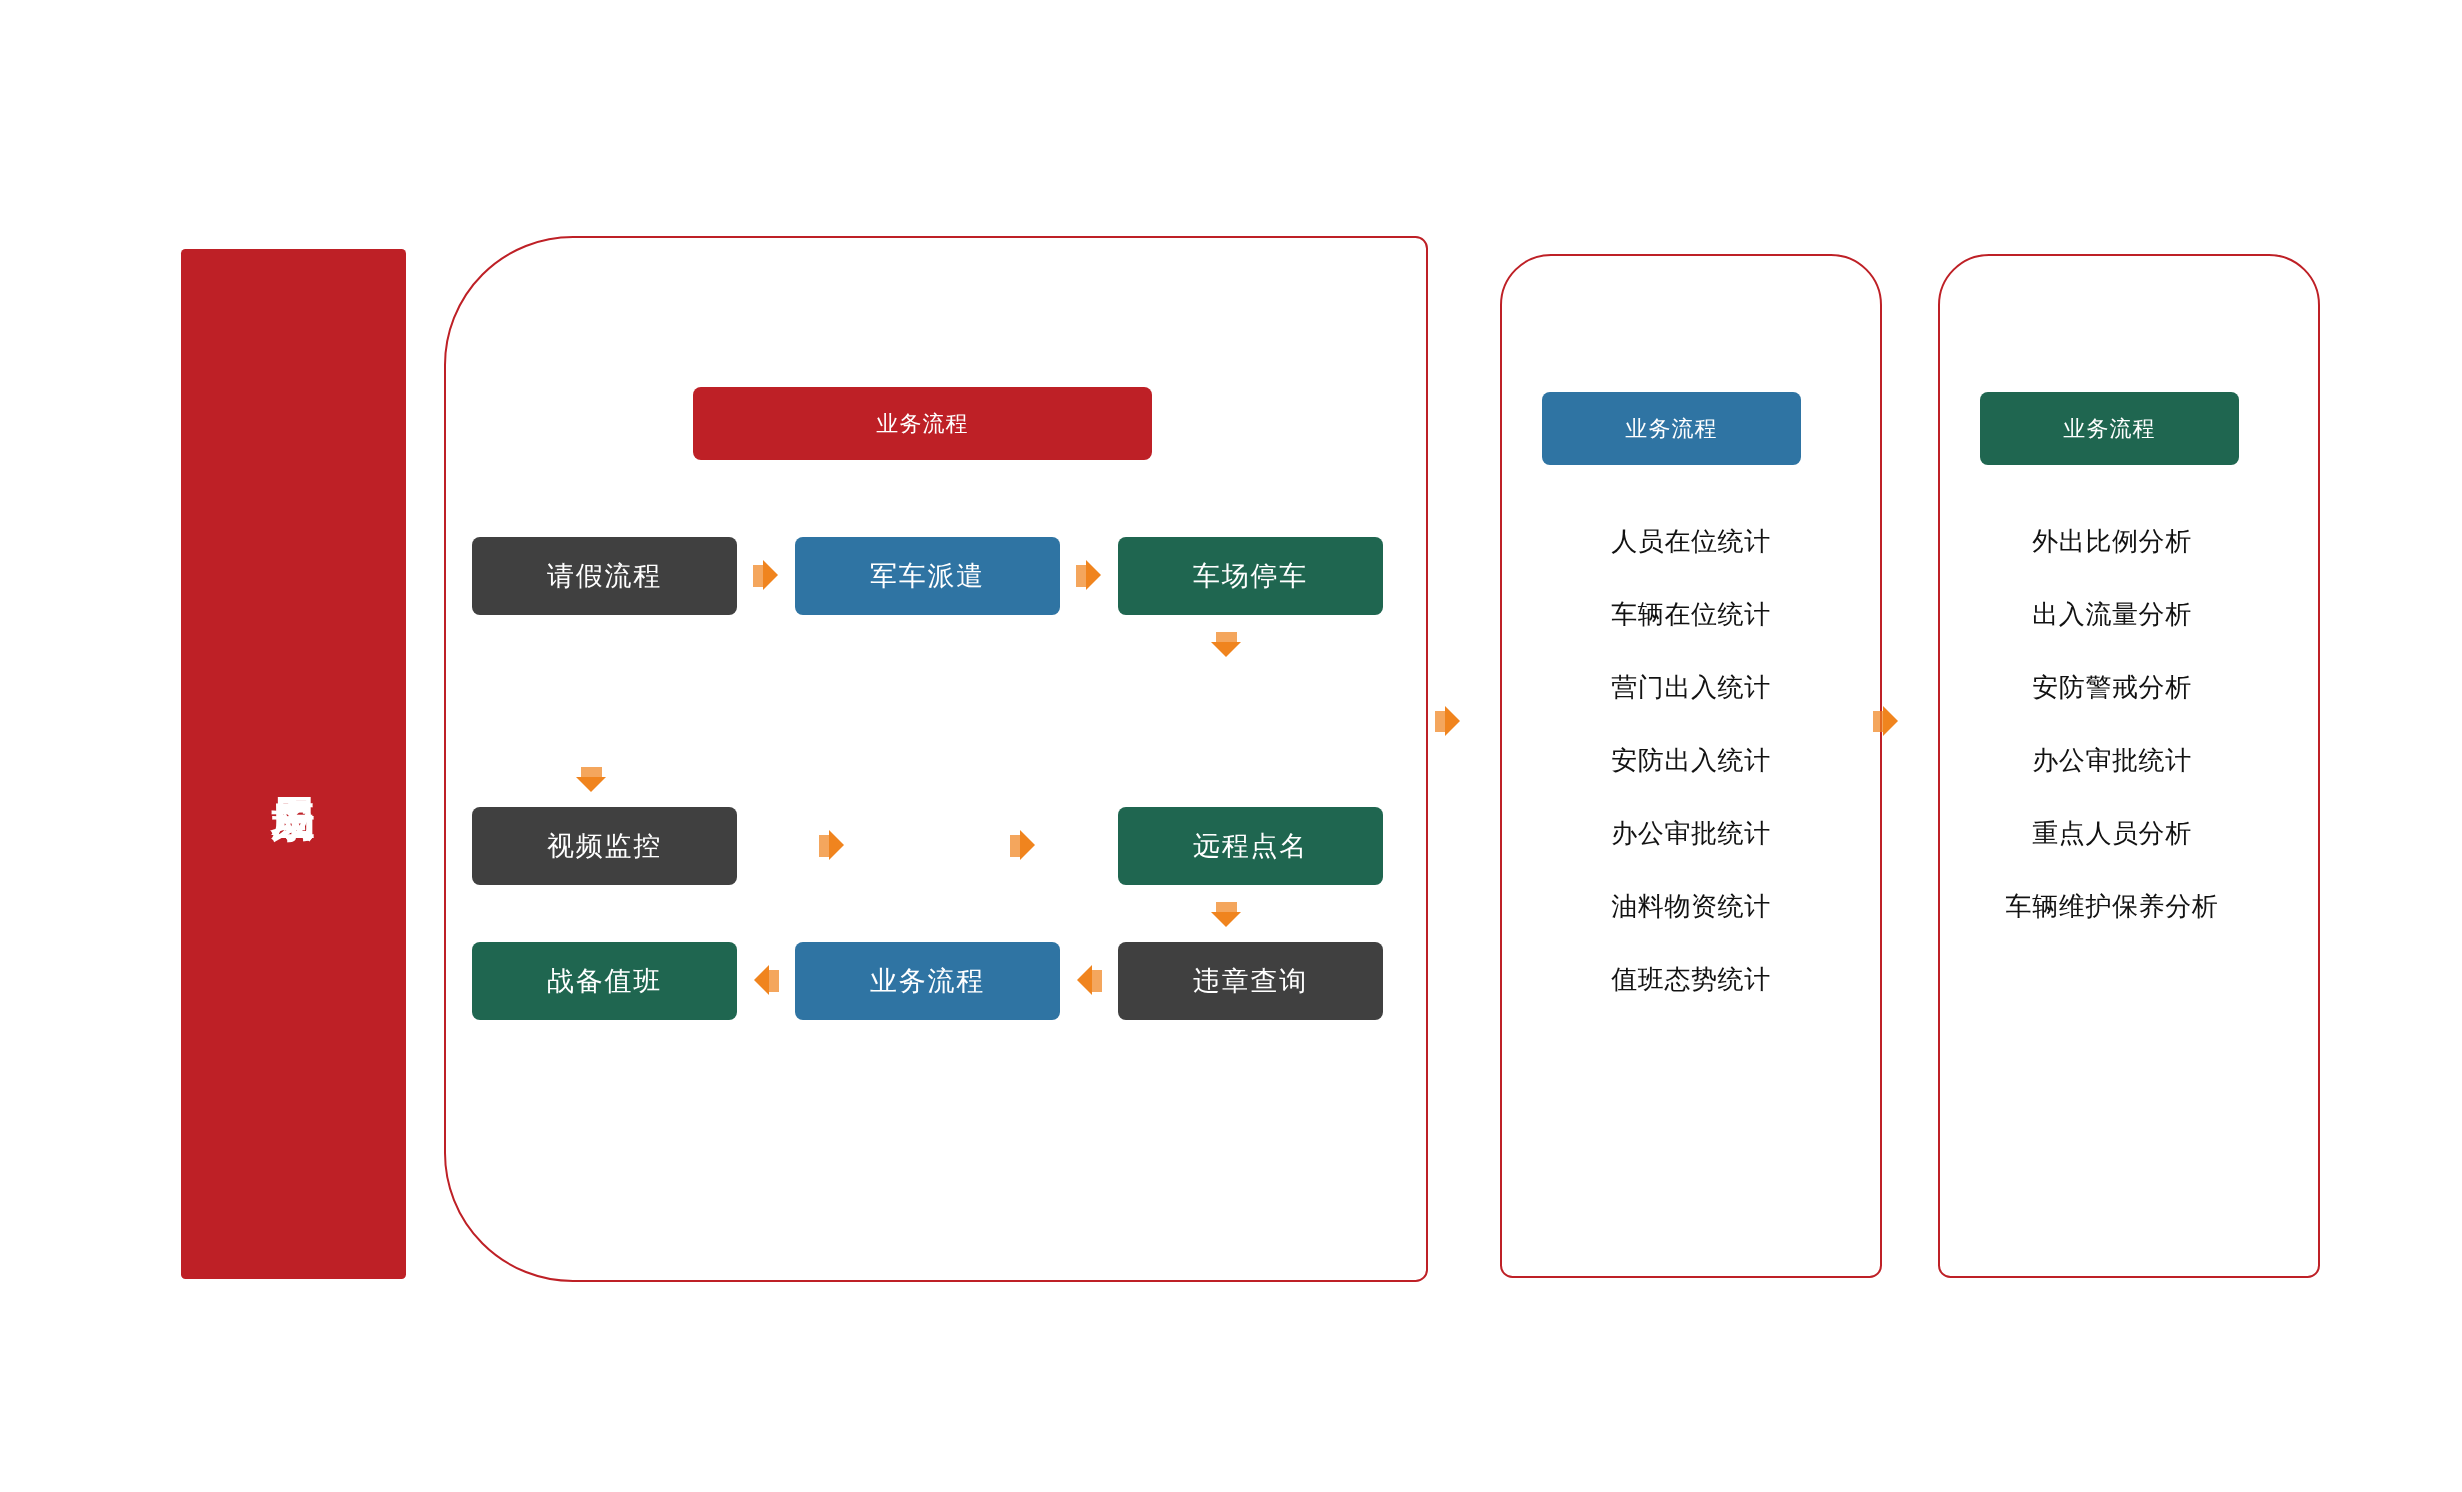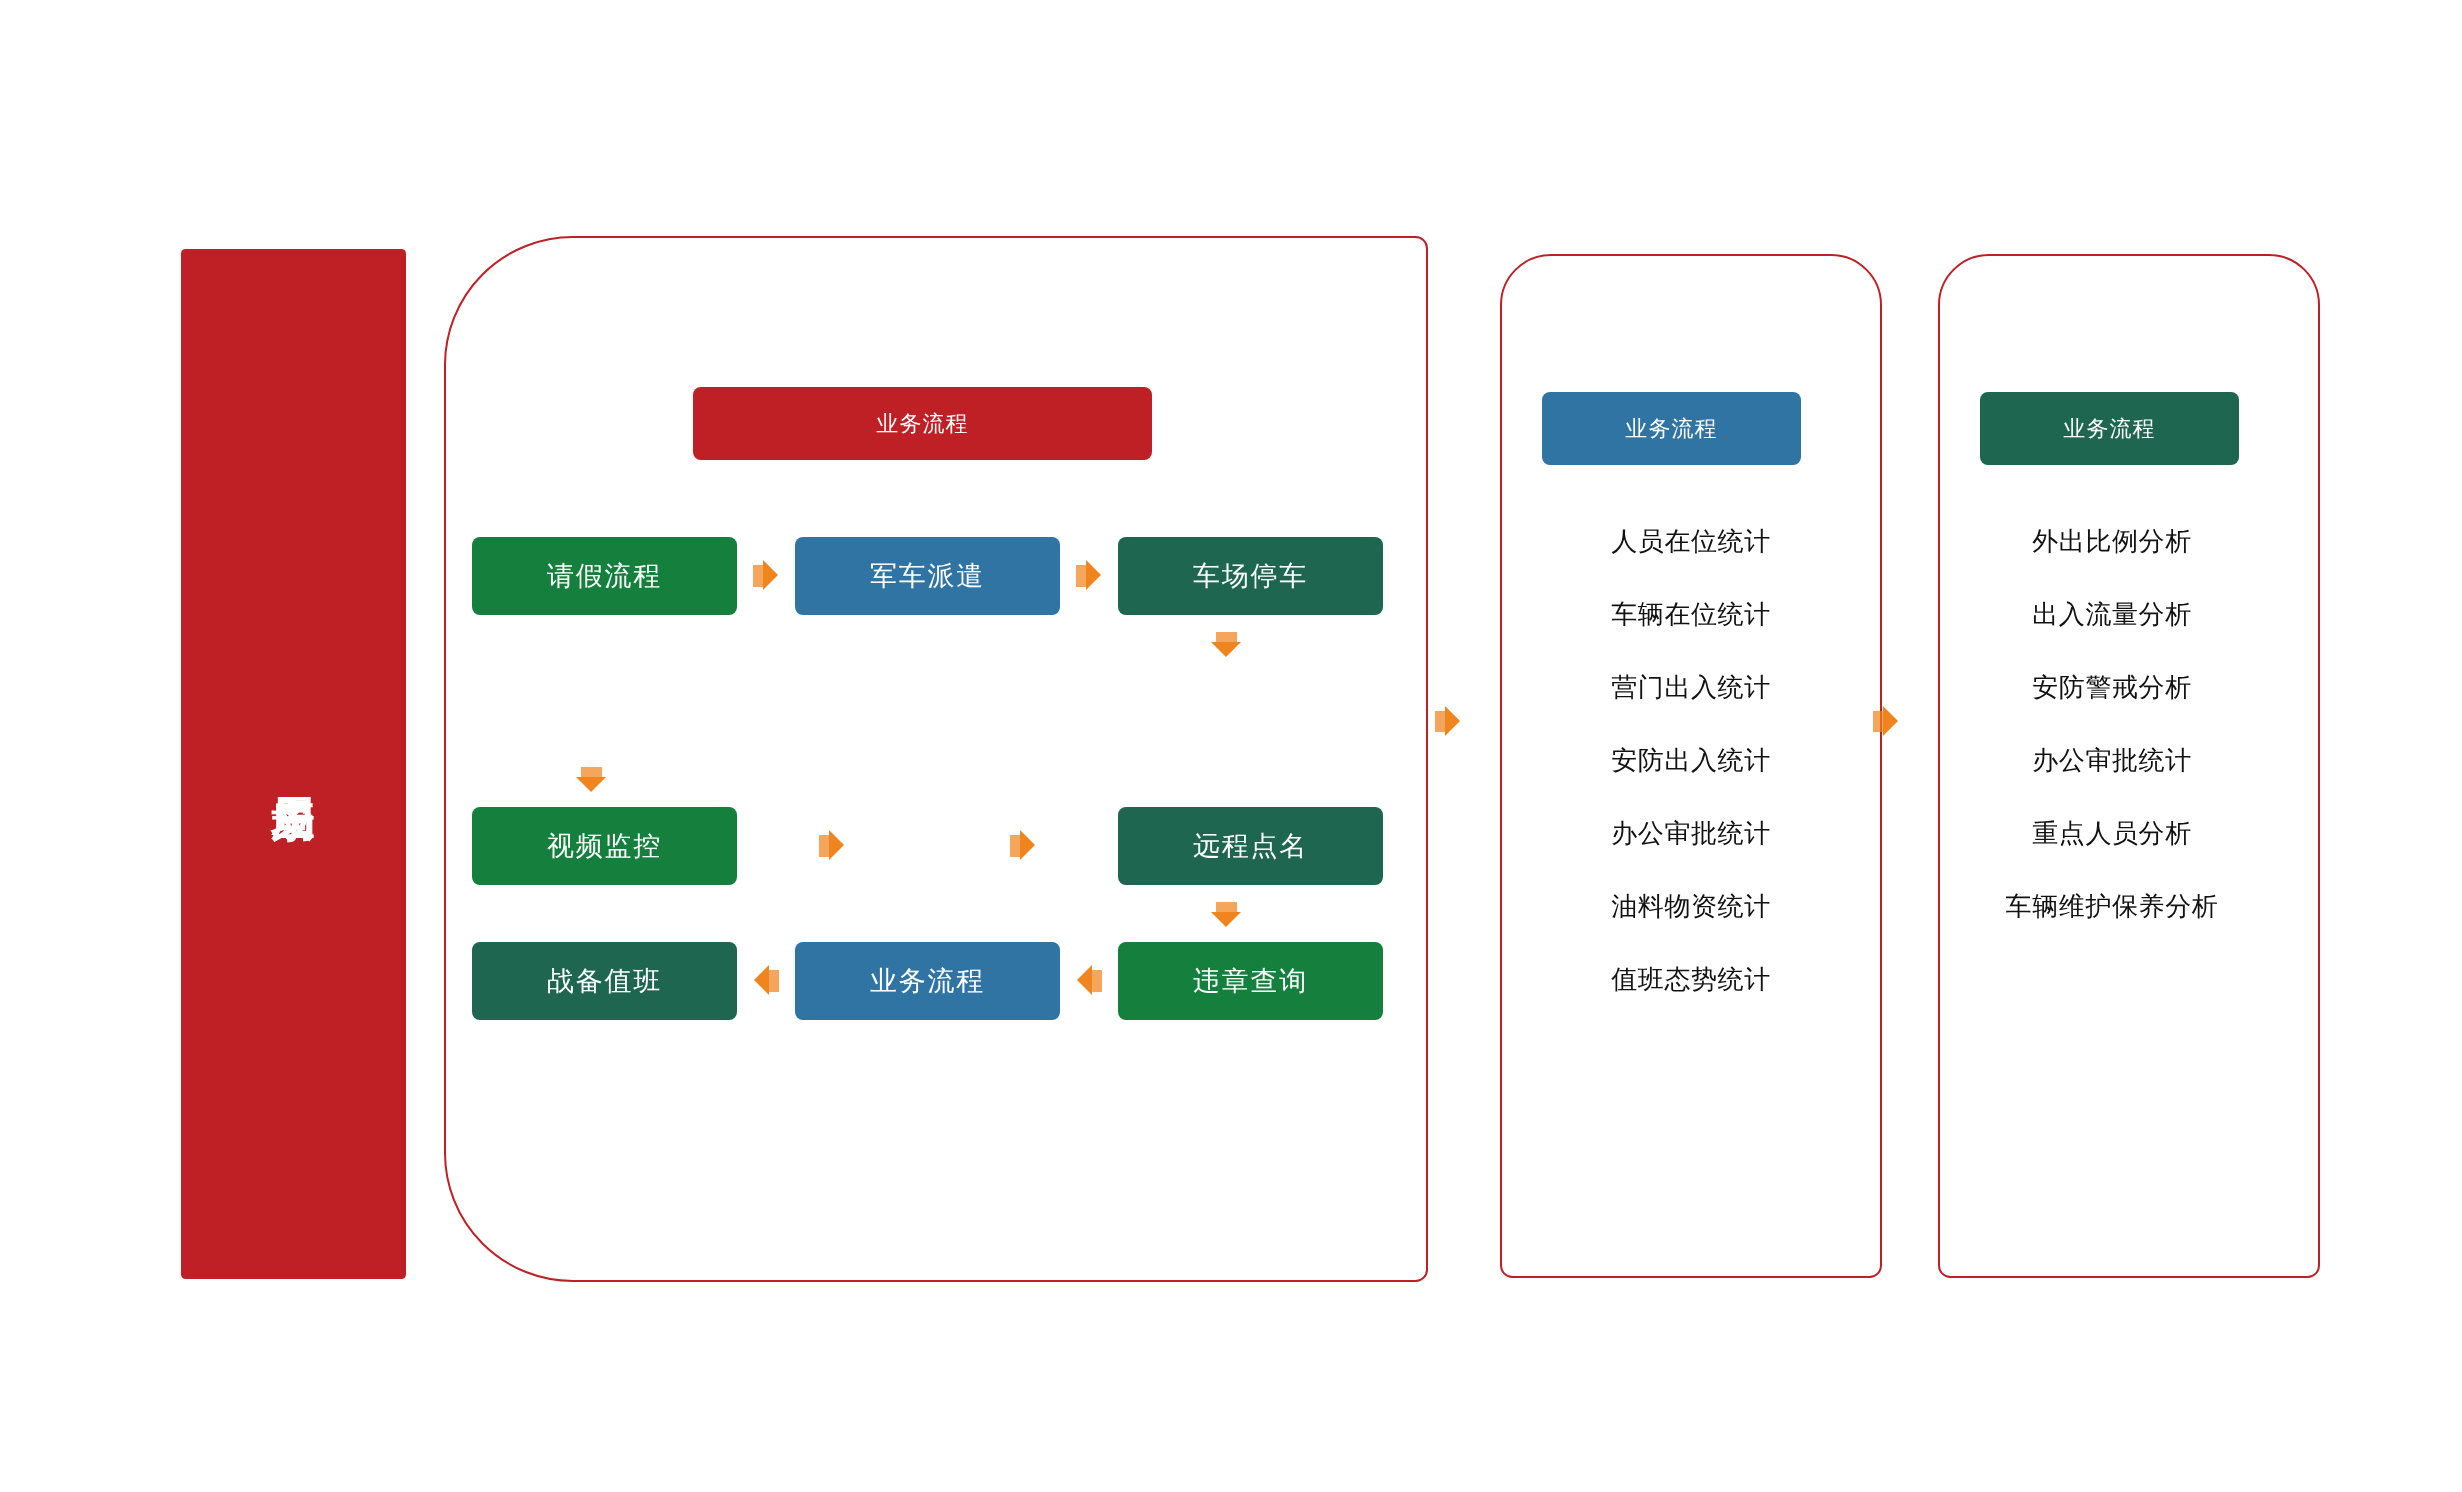--- a/index.html
+++ b/index.html
@@ -110,21 +110,21 @@
     border-radius: 7.9px;
     display: flex;
     align-items: center;
     justify-content: center;
     color: #ffffff;
     font-size: 27px;
     letter-spacing: 1.7px;
     box-sizing: border-box;
     flex: 0 0 auto;
   }
-  .c-red   { background: #15803d; }
+  .c-red   { background: #404040; }
   .c-blue  { background: #2F74A3; }
   .c-green { background: #1F6650; }
 
   .h-arrow {
     flex: 1 1 auto;
     display: flex;
     align-items: center;
     justify-content: center;
     height: 78px;
   }

